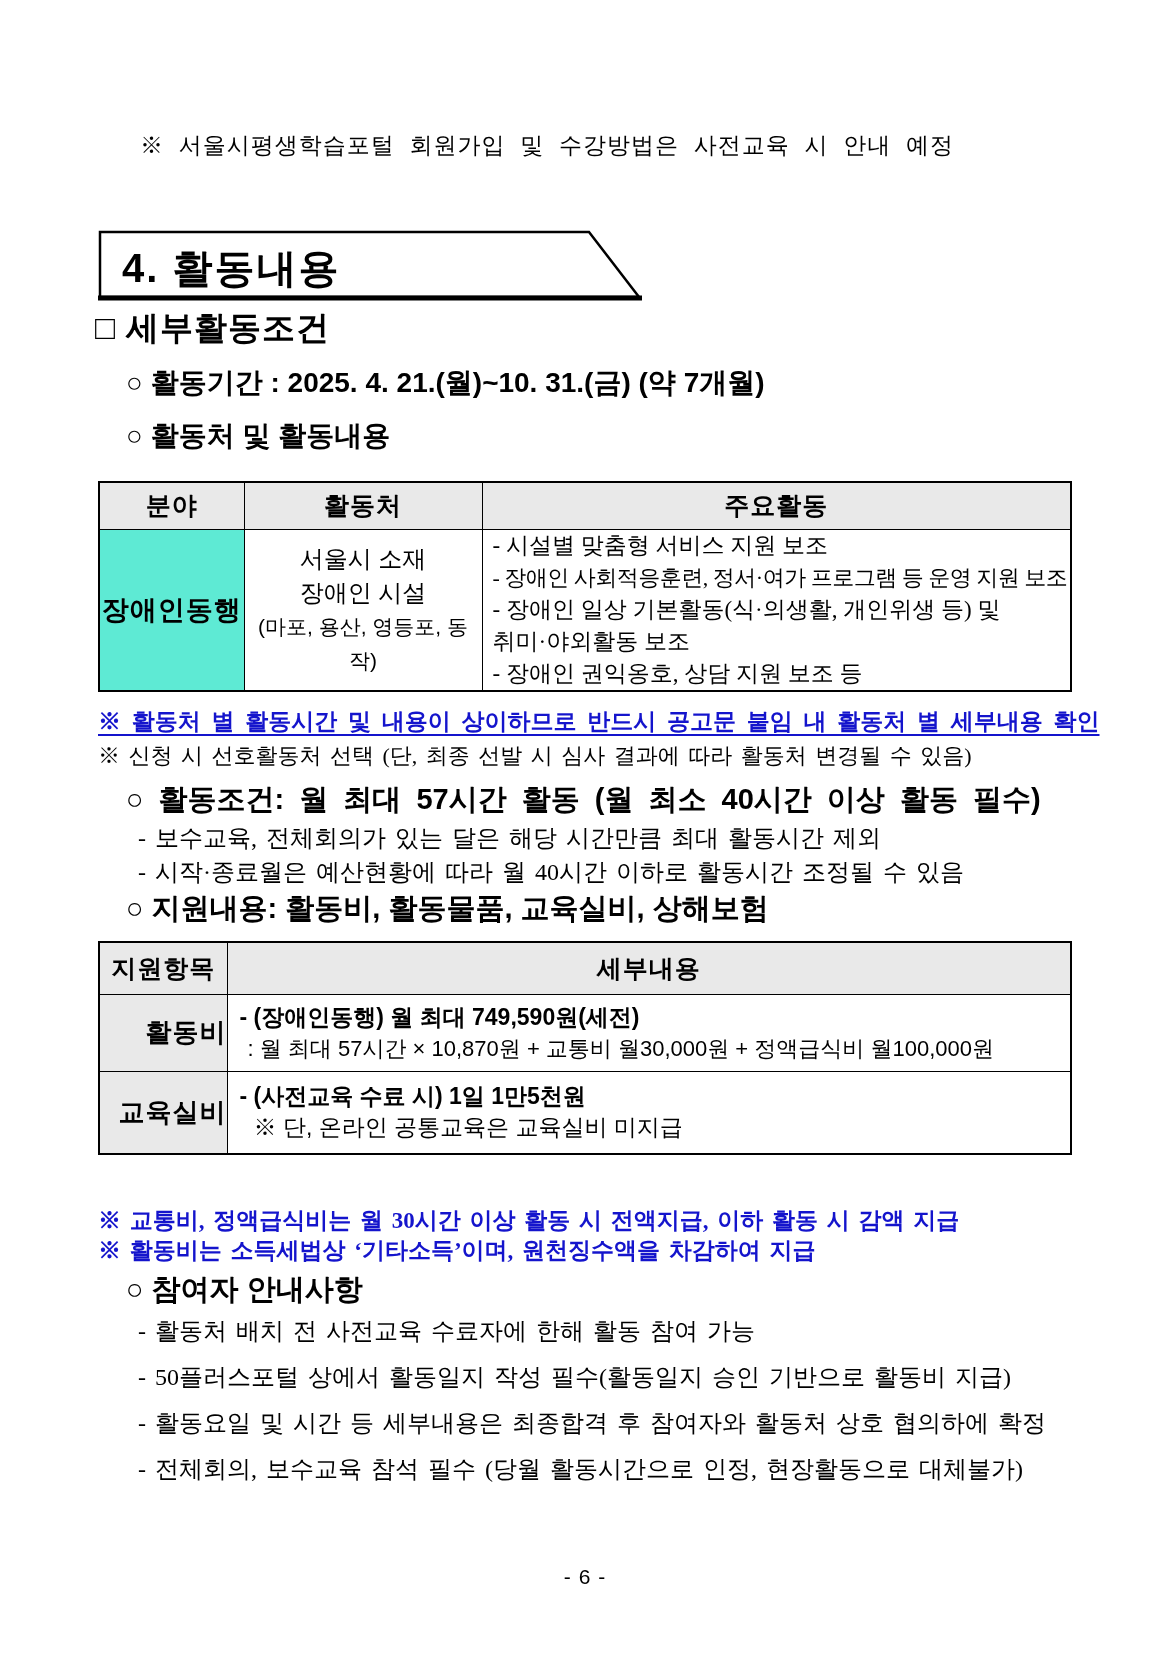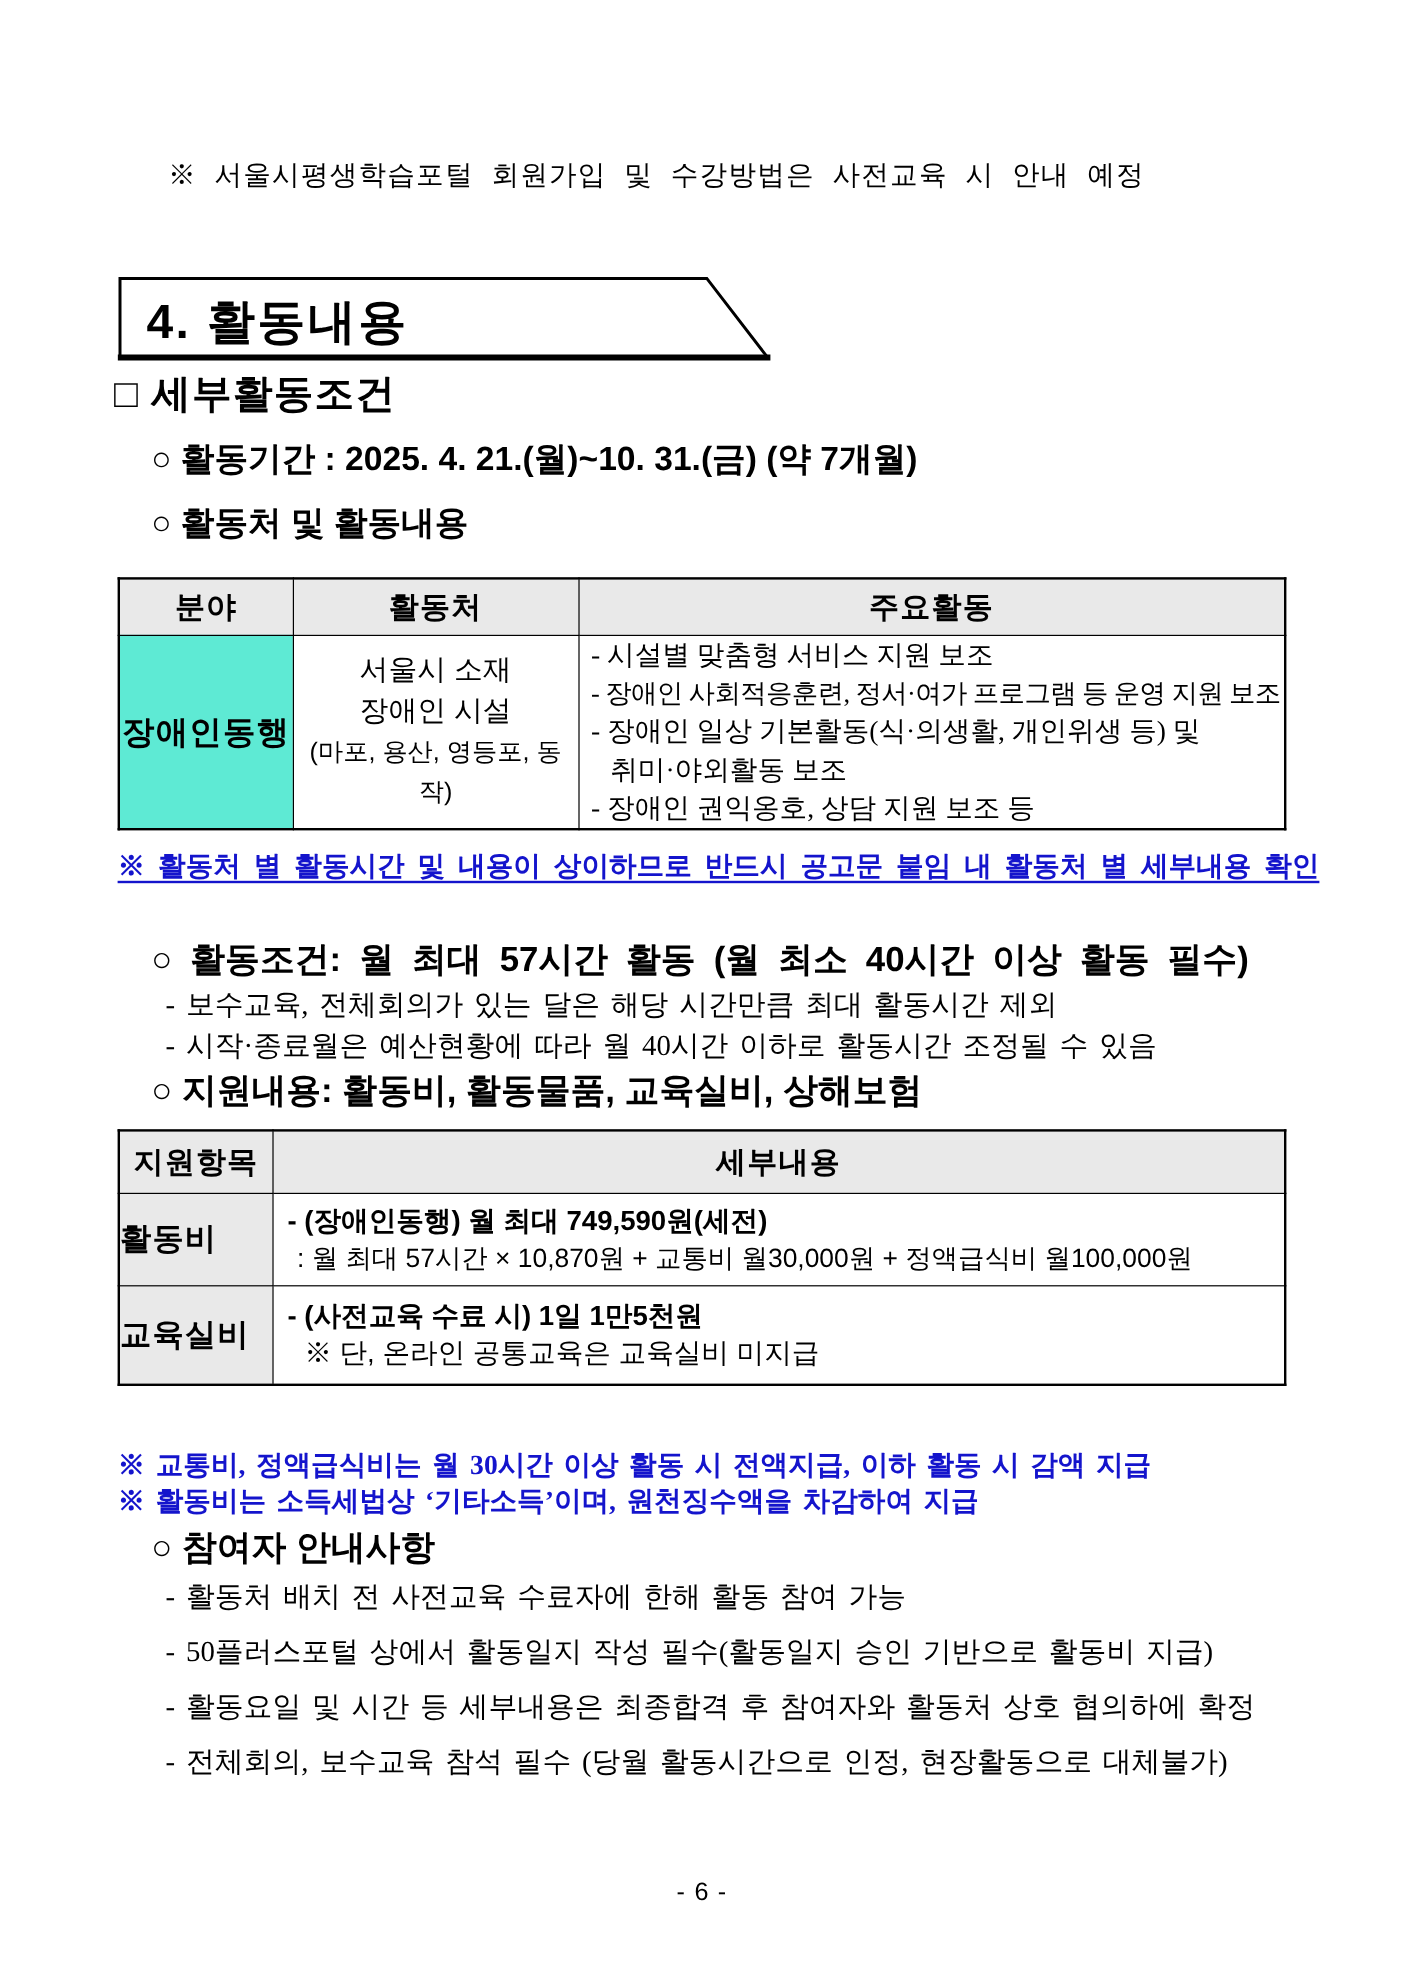--- a/index.html
+++ b/index.html
@@ -70,25 +70,25 @@
   .org-cell{
     text-align:center; vertical-align:middle;
     font-size:24px; line-height:34px;
   }
   .org-cell .small{font-size:21px;}
   .act-cell{vertical-align:middle;}
   .act-cell div{
     padding-left:10px; font-size:23px; line-height:32px; white-space:nowrap;
   }
   .act-cell div.tight{font-size:22px; letter-spacing:-0.5px;}
-  .act-cell div.cont{padding-left:26px;}
+  .act-cell div.cont{padding-left:10px;}
 
   .item-cell{
     background:#e9e9e9;
-    text-align:left; vertical-align:middle;
+    text-align:right; vertical-align:middle;
     font-size:26px; font-weight:bold; letter-spacing:1px;
   }
   .detail-cell{vertical-align:middle;}
   .detail-cell div{
     padding-left:12px; font-size:23px; line-height:31px; white-space:nowrap;
   }
   .detail-cell div.b{font-weight:bold;}
   .detail-cell div.ind{padding-left:20px; font-size:22px;}
   .detail-cell div.ind2{padding-left:26px;}
 
@@ -168,20 +168,21 @@
           <div class="tight">- 장애인 사회적응훈련, 정서·여가 프로그램 등 운영 지원 보조</div>
           <div>- 장애인 일상 기본활동(식·의생활, 개인위생 등) 및</div>
           <div class="cont">취미·야외활동 보조</div>
           <div>- 장애인 권익옹호, 상담 지원 보조 등</div>
         </td>
       </tr>
     </tbody>
   </table>
 
   <div class="abs note-blue u serif" style="left:98px; top:706px;">※ 활동처 별 활동시간 및 내용이 상이하므로 반드시 공고문 붙임 내 활동처 별 세부내용 확인</div>
+  <div class="abs note-black serif" style="left:98px; top:741px;">※ 신청 시 선호활동처 선택 (단, 최종 선발 시 심사 결과에 따라 활동처 변경될 수 있음)</div>
 
   <div class="abs h-circle big wide gothic" style="top:780px;">○ 활동조건: 월 최대 57시간 활동 (월 최소 40시간 이상 활동 필수)</div>
   <div class="abs dash-list cond serif" style="left:138px; top:823px;">
     <div>- 보수교육, 전체회의가 있는 달은 해당 시간만큼 최대 활동시간 제외</div>
     <div>- 시작·종료월은 예산현황에 따라 월 40시간 이하로 활동시간 조정될 수 있음</div>
   </div>
 
   <div class="abs h-circle big gothic" style="top:889px;">○ 지원내용: 활동비, 활동물품, 교육실비, 상해보험</div>
 
   <table class="tbl gothic" style="top:941px;">

